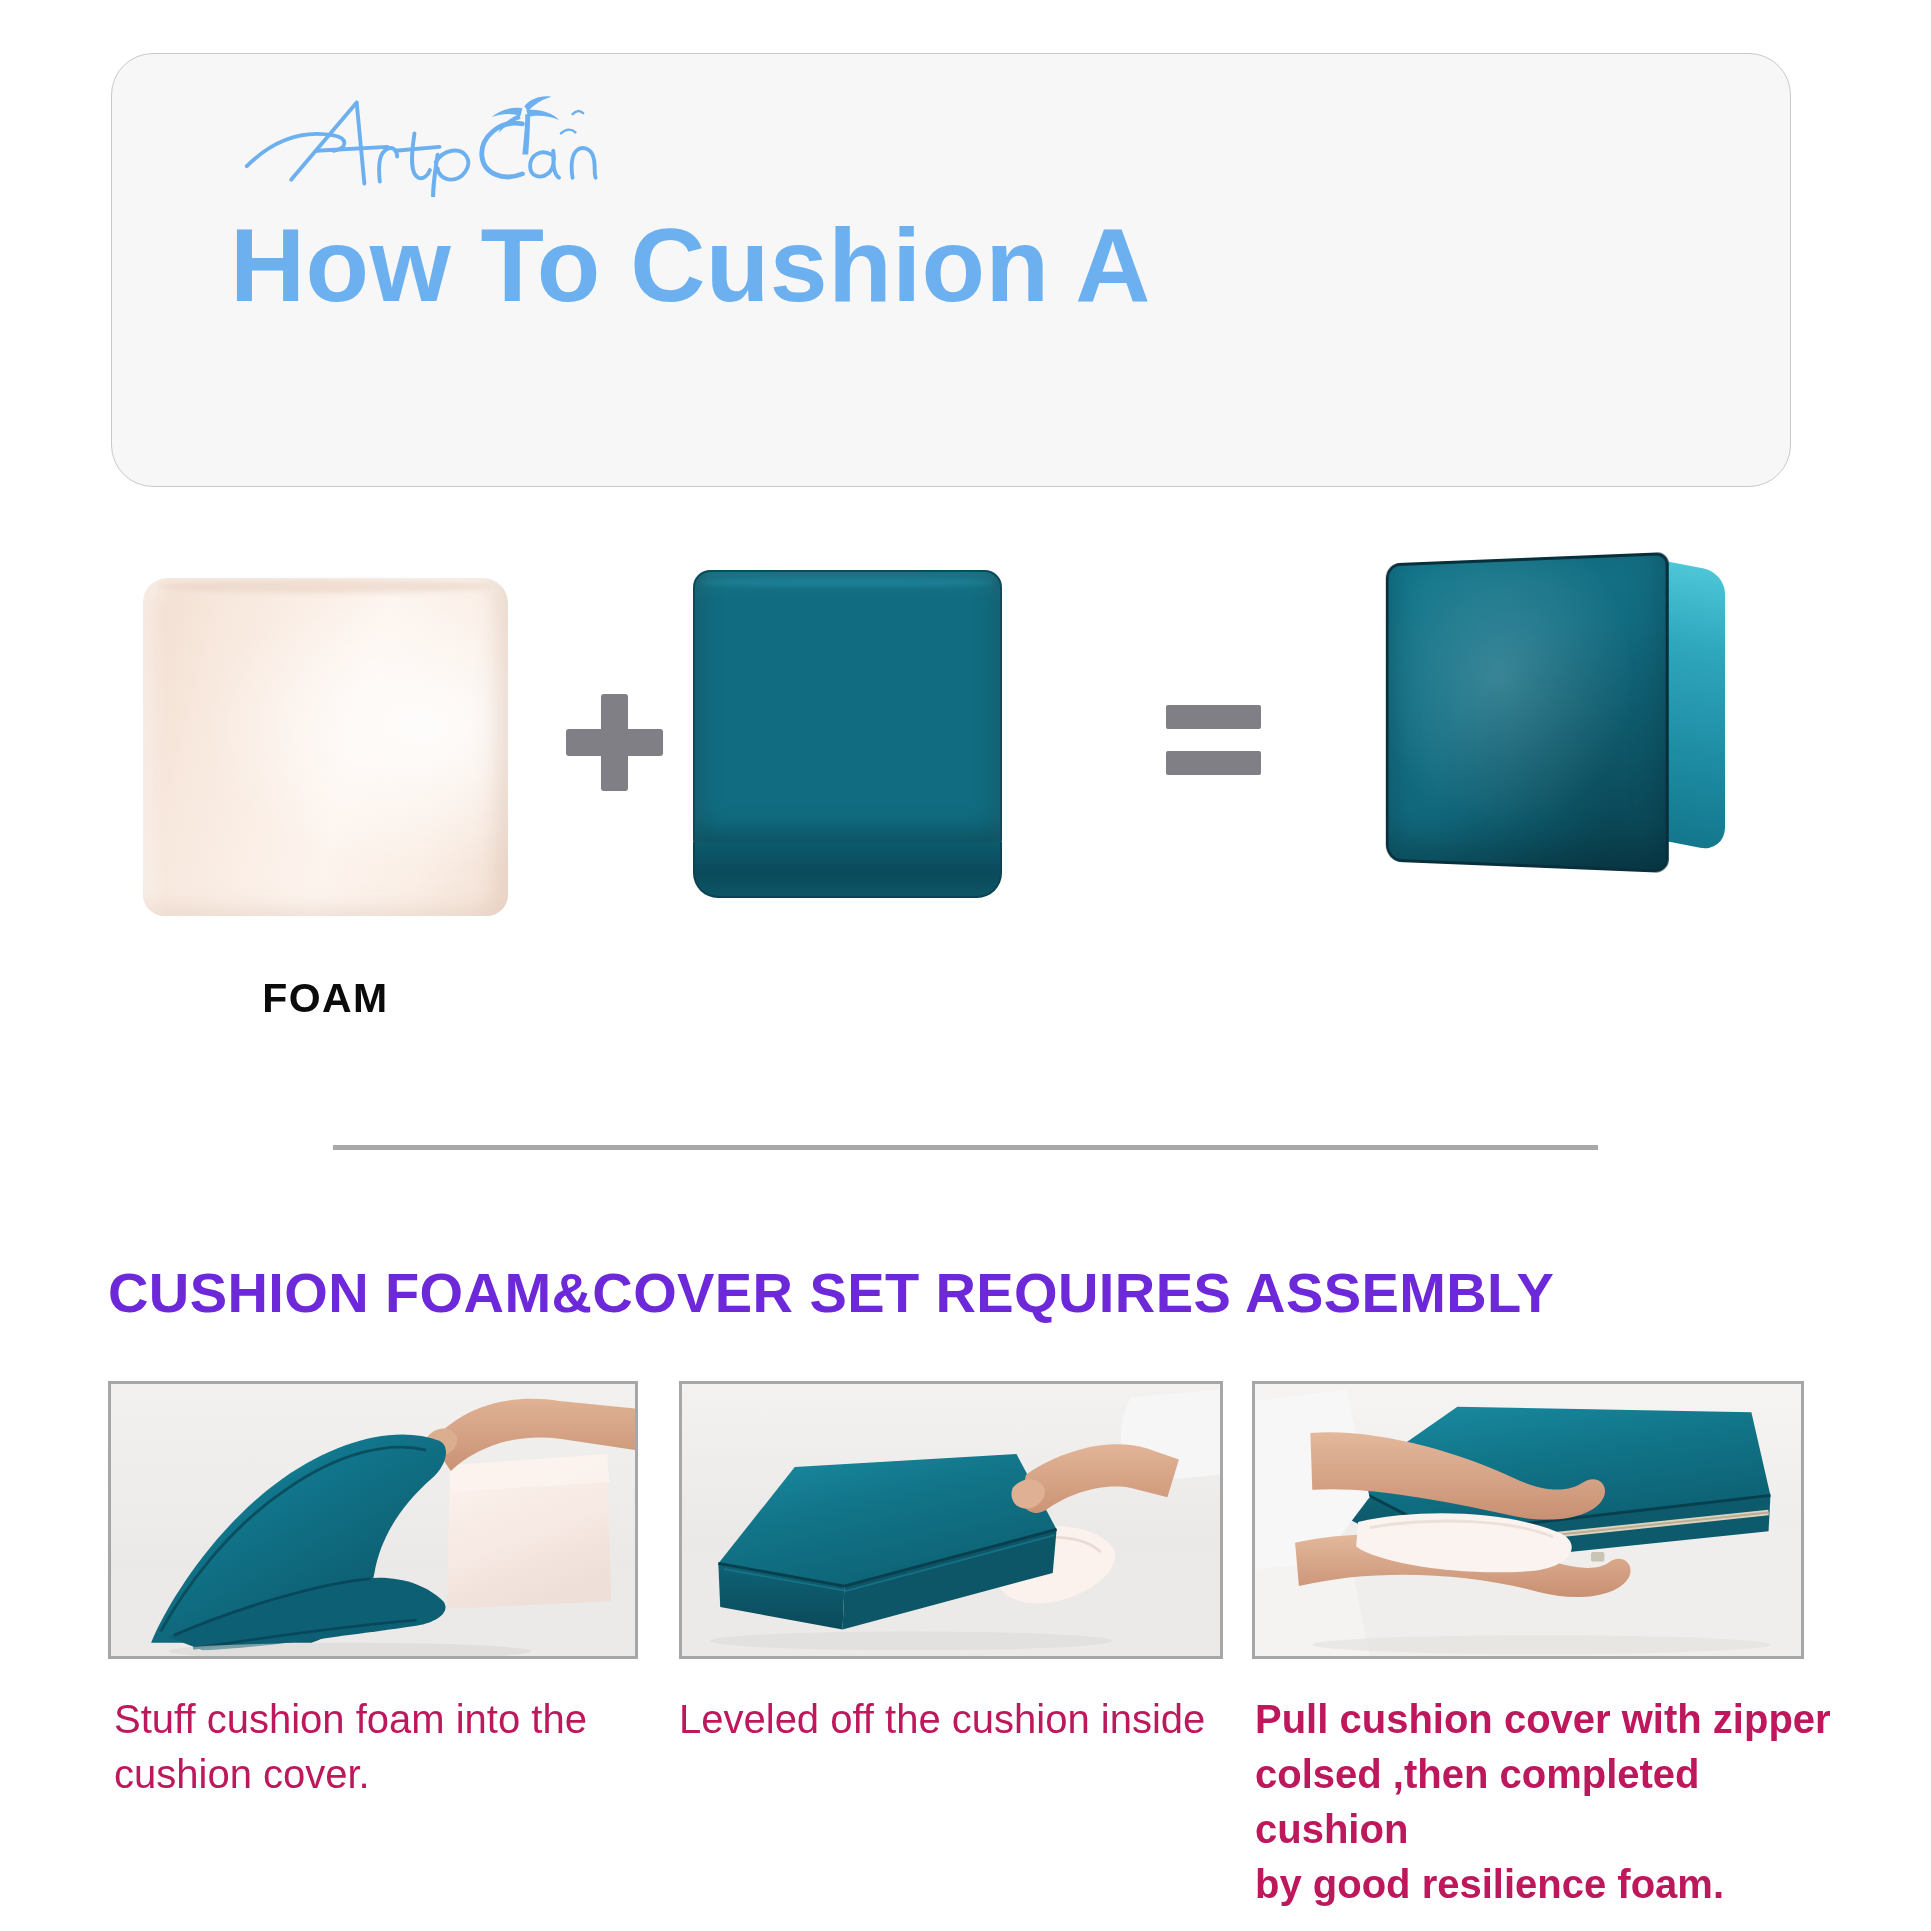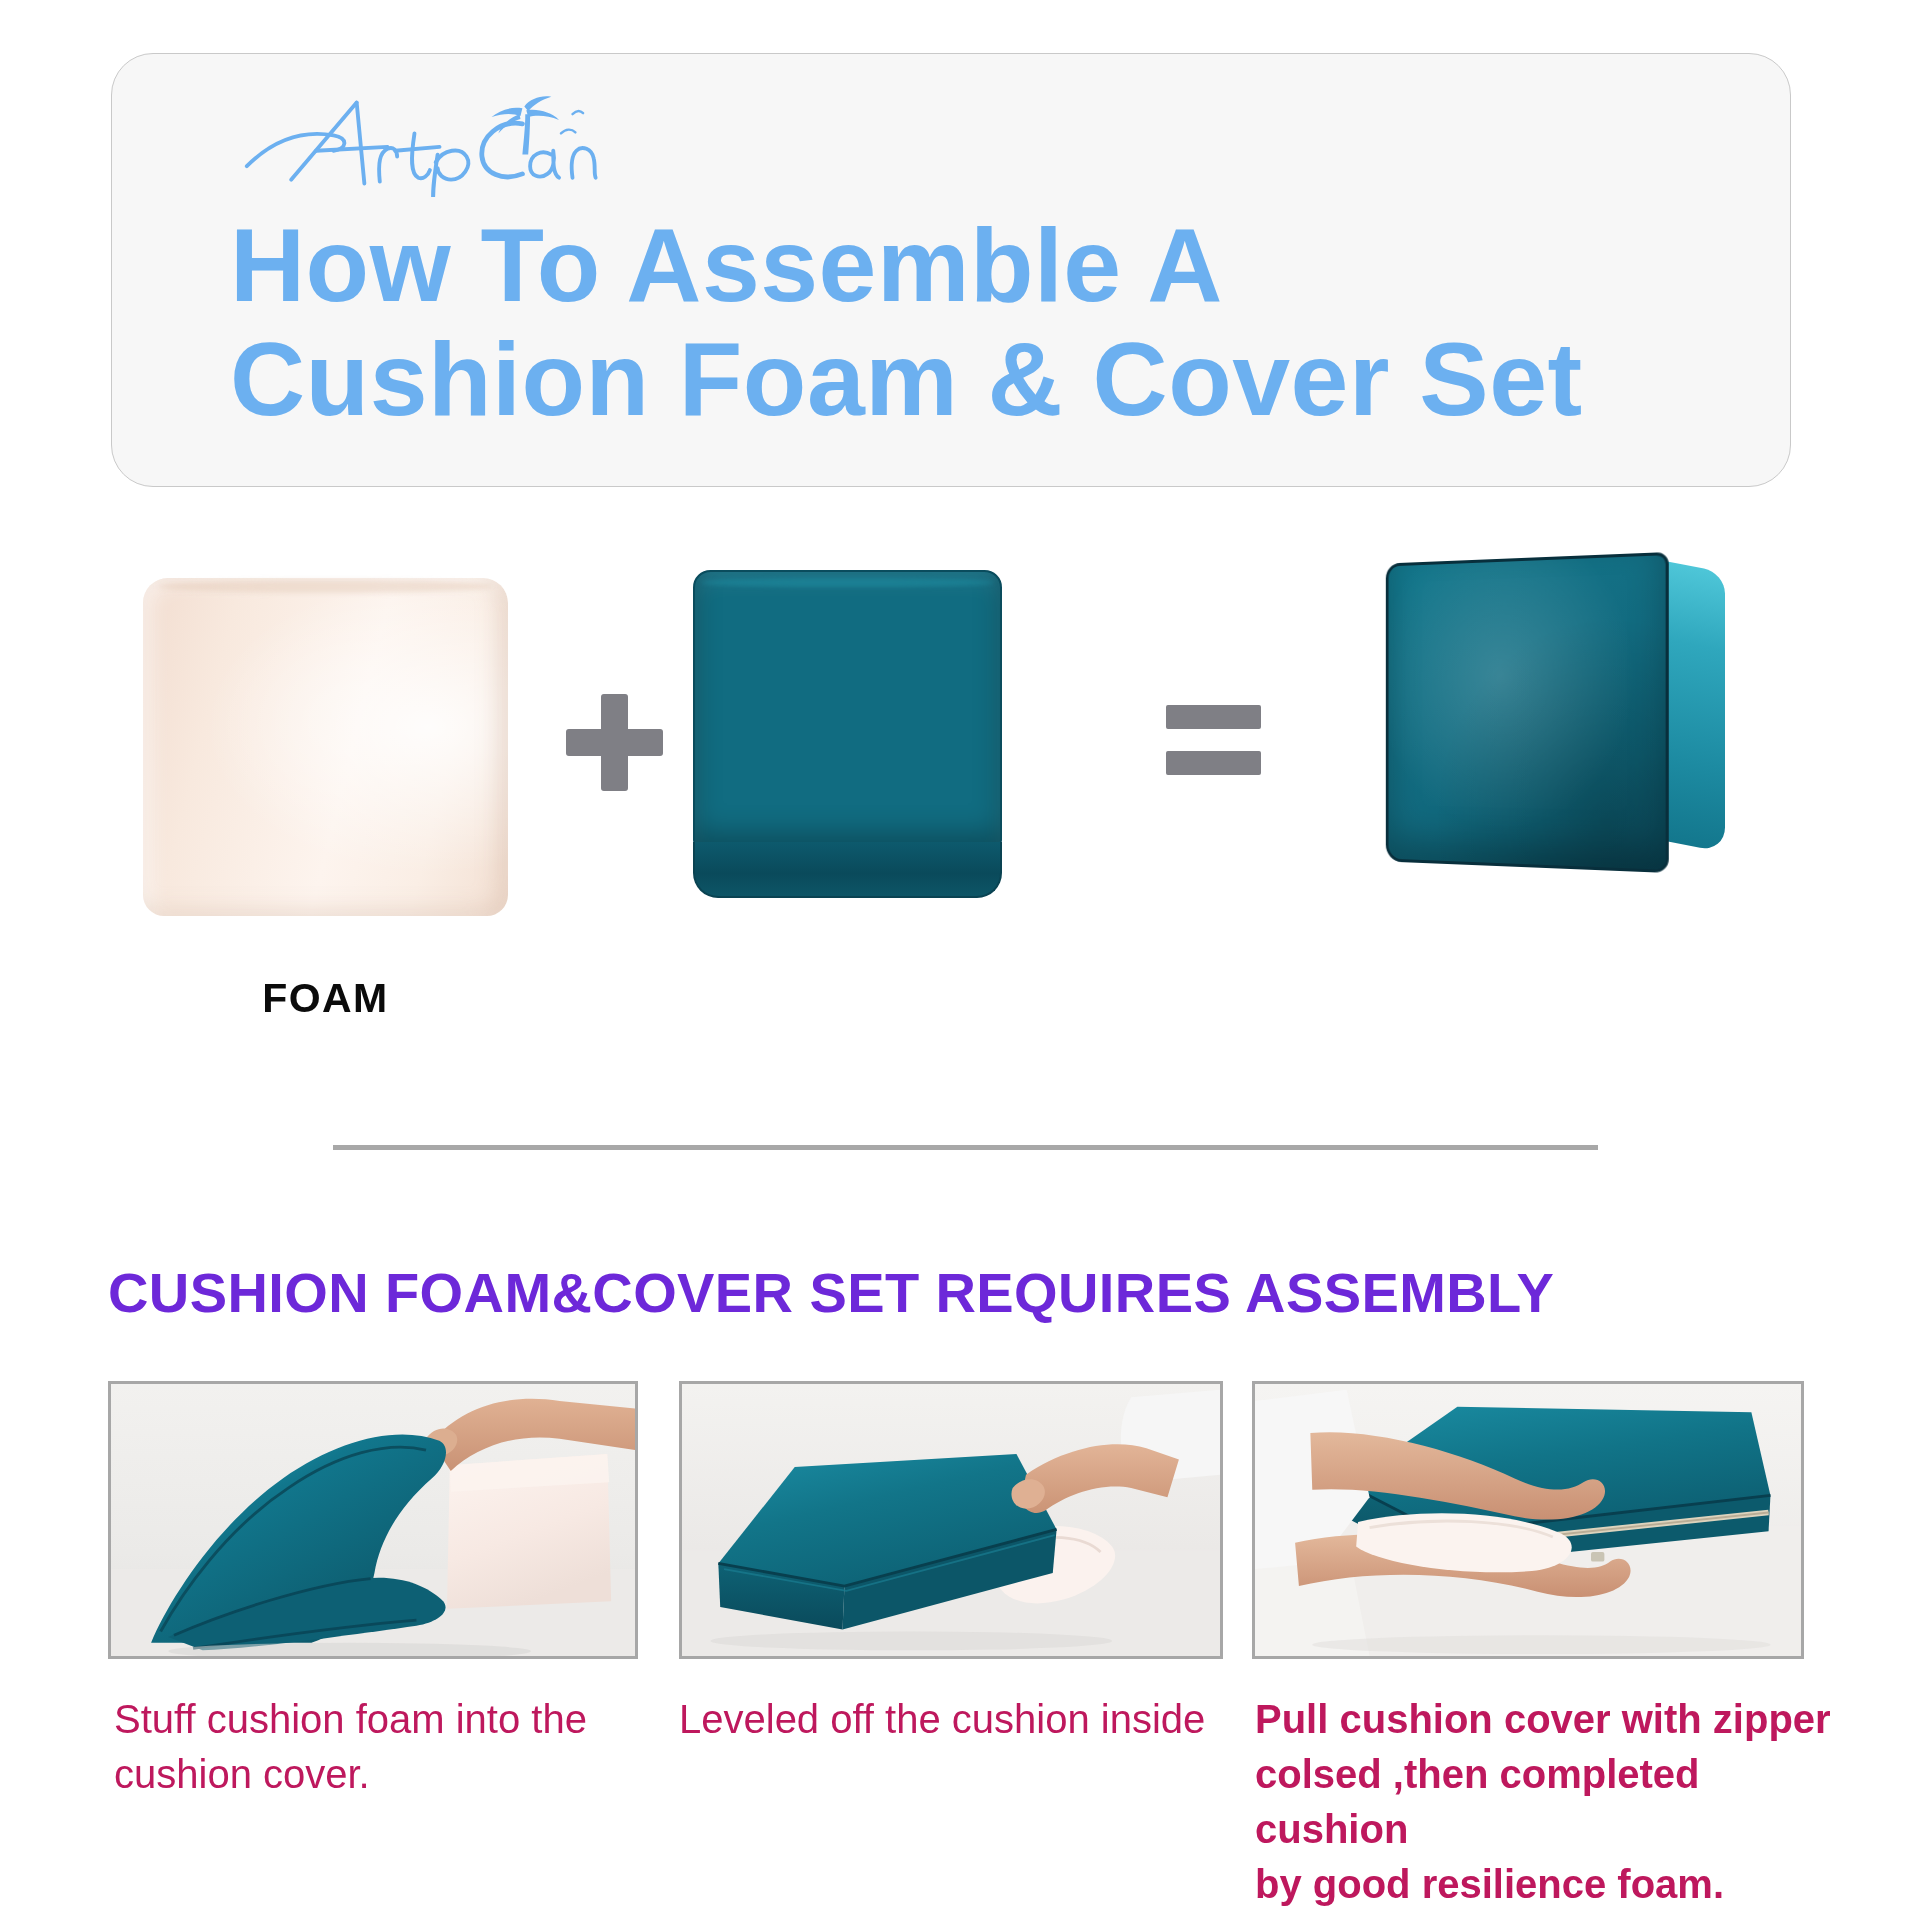--- a/index.html
+++ b/index.html
@@ -325,22 +325,21 @@
       </g>
 
       <g fill="none" stroke="#6cb0f0" stroke-width="2.5" stroke-linecap="round">
         <path d="M352 24 C 356 20, 360 20, 363 23"></path>
         <path d="M340 44 C 345 39, 351 39, 355 43"></path>
       </g>
     </svg>
   </div>
 
   <div class="title-block">
-    <div class="title-line">How To Assemble A</div>
-    <div class="title-line">Cushion Foam &amp; Cover Set</div>
+    <div class="title-line">How To Cushion A</div>
   </div>
 </div>
 
 <div class="equation">
 
   <div class="foam-block"></div>
 
   <div class="plus-sign"></div>
 
   <div class="cover-block">

